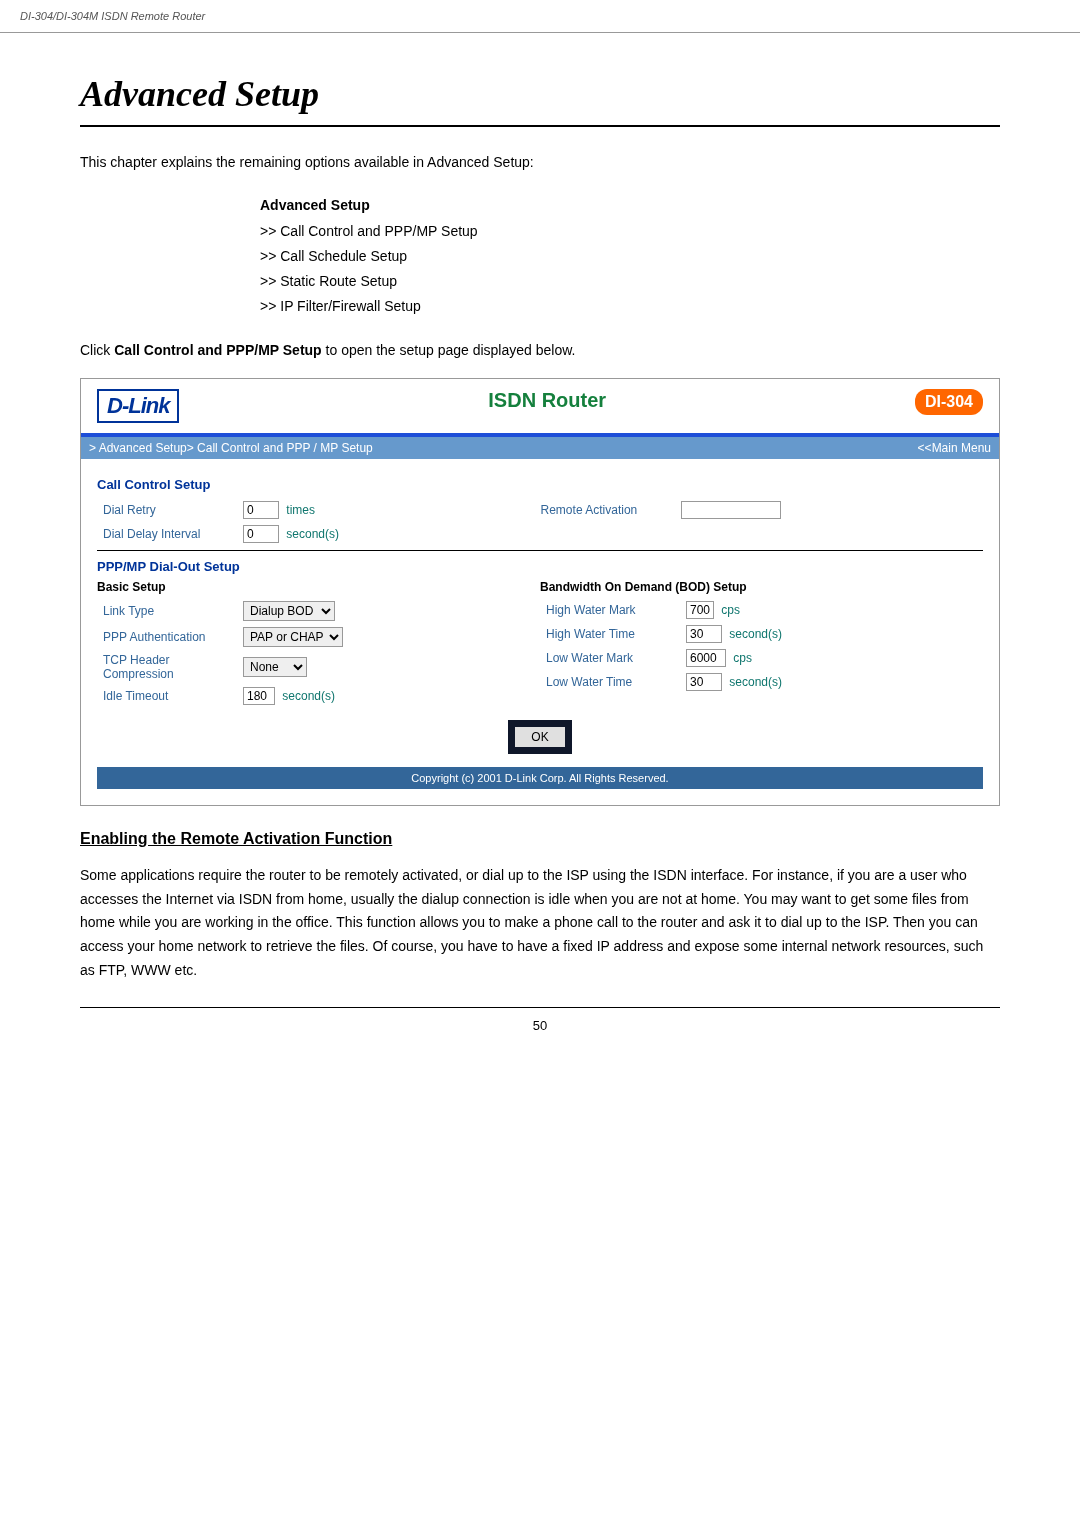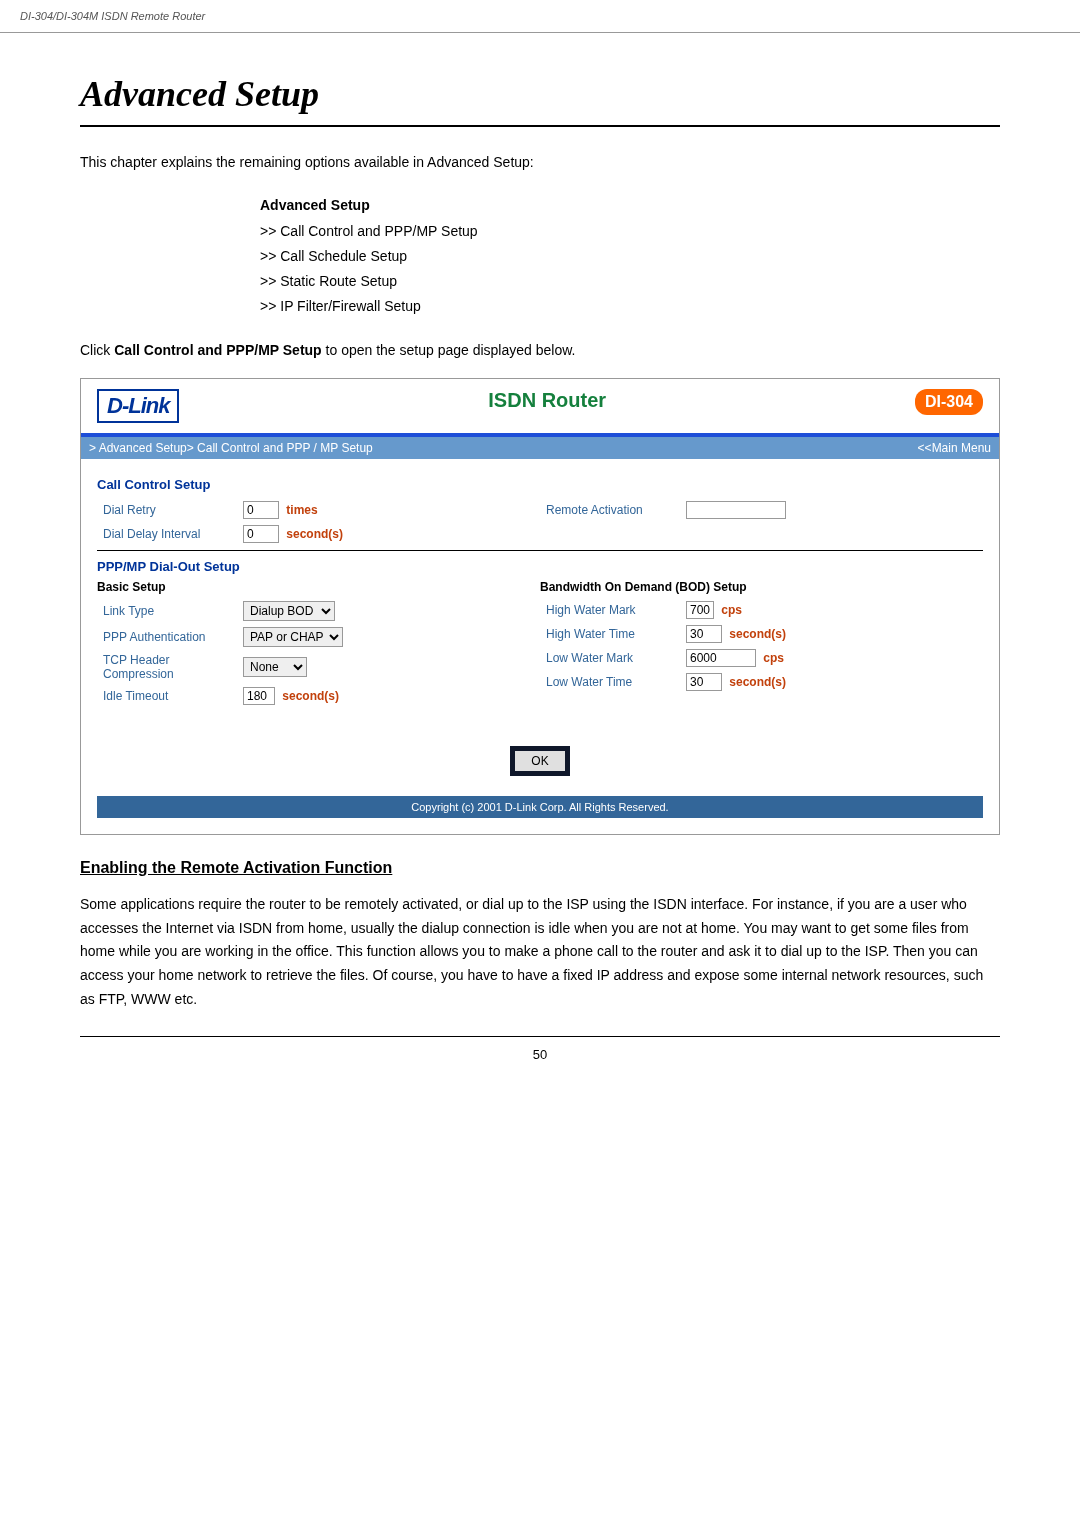--- a/index.html
+++ b/index.html
@@ -171,22 +171,21 @@
 
     .field-value select {
       border: 1px solid #999;
       padding: 1px 2px;
       font-size: 12px;
     }
 
     .unit-label {
       font-size: 12px;
       margin-left: 4px;
-      color: #c2410c;
-      font-weight: bold;
+      color: #0f766e;
     }
 
     .two-col-setup {
       display: flex;
       gap: 0;
       margin-top: 4px;
     }
 
     .left-col {
       flex: 1;
@@ -203,34 +202,33 @@
       margin-bottom: 4px;
     }
 
     .ok-row {
       text-align: center;
       padding: 12px 0;
     }
 
     .ok-btn {
       background: #e0e0e0;
-      border: 5px solid #0f172a;
+      border: 7px solid #0f172a;
       padding: 3px 16px;
       font-size: 12px;
       cursor: pointer;
-      margin-top: 26px;
     }
 
     .copyright-bar {
       background: #336699;
       color: #fff;
       text-align: center;
       font-size: 11px;
       padding: 5px;
-      margin-top: 8px;
+      margin-top: 1px;
     }
 
     
     .section-heading {
       font-size: 16px;
       font-weight: bold;
       text-decoration: underline;
       margin-bottom: 16px;
       margin-top: 8px;
     }
@@ -396,21 +394,21 @@
             <tr>
               <td class="field-label">High Water Time</td>
               <td class="field-value">
                 <input type="text" value="30" style="width: 36px;">
                 <span class="unit-label">second(s)</span>
               </td>
             </tr>
             <tr>
               <td class="field-label">Low Water Mark</td>
               <td class="field-value">
-                <input type="text" value="6000" style="width: 70px;">
+                <input type="text" value="6000" style="width: 40px;">
                 <span class="unit-label">cps</span>
               </td>
             </tr>
             <tr>
               <td class="field-label">Low Water Time</td>
               <td class="field-value">
                 <input type="text" value="30" style="width: 36px;">
                 <span class="unit-label">second(s)</span>
               </td>
             </tr>

